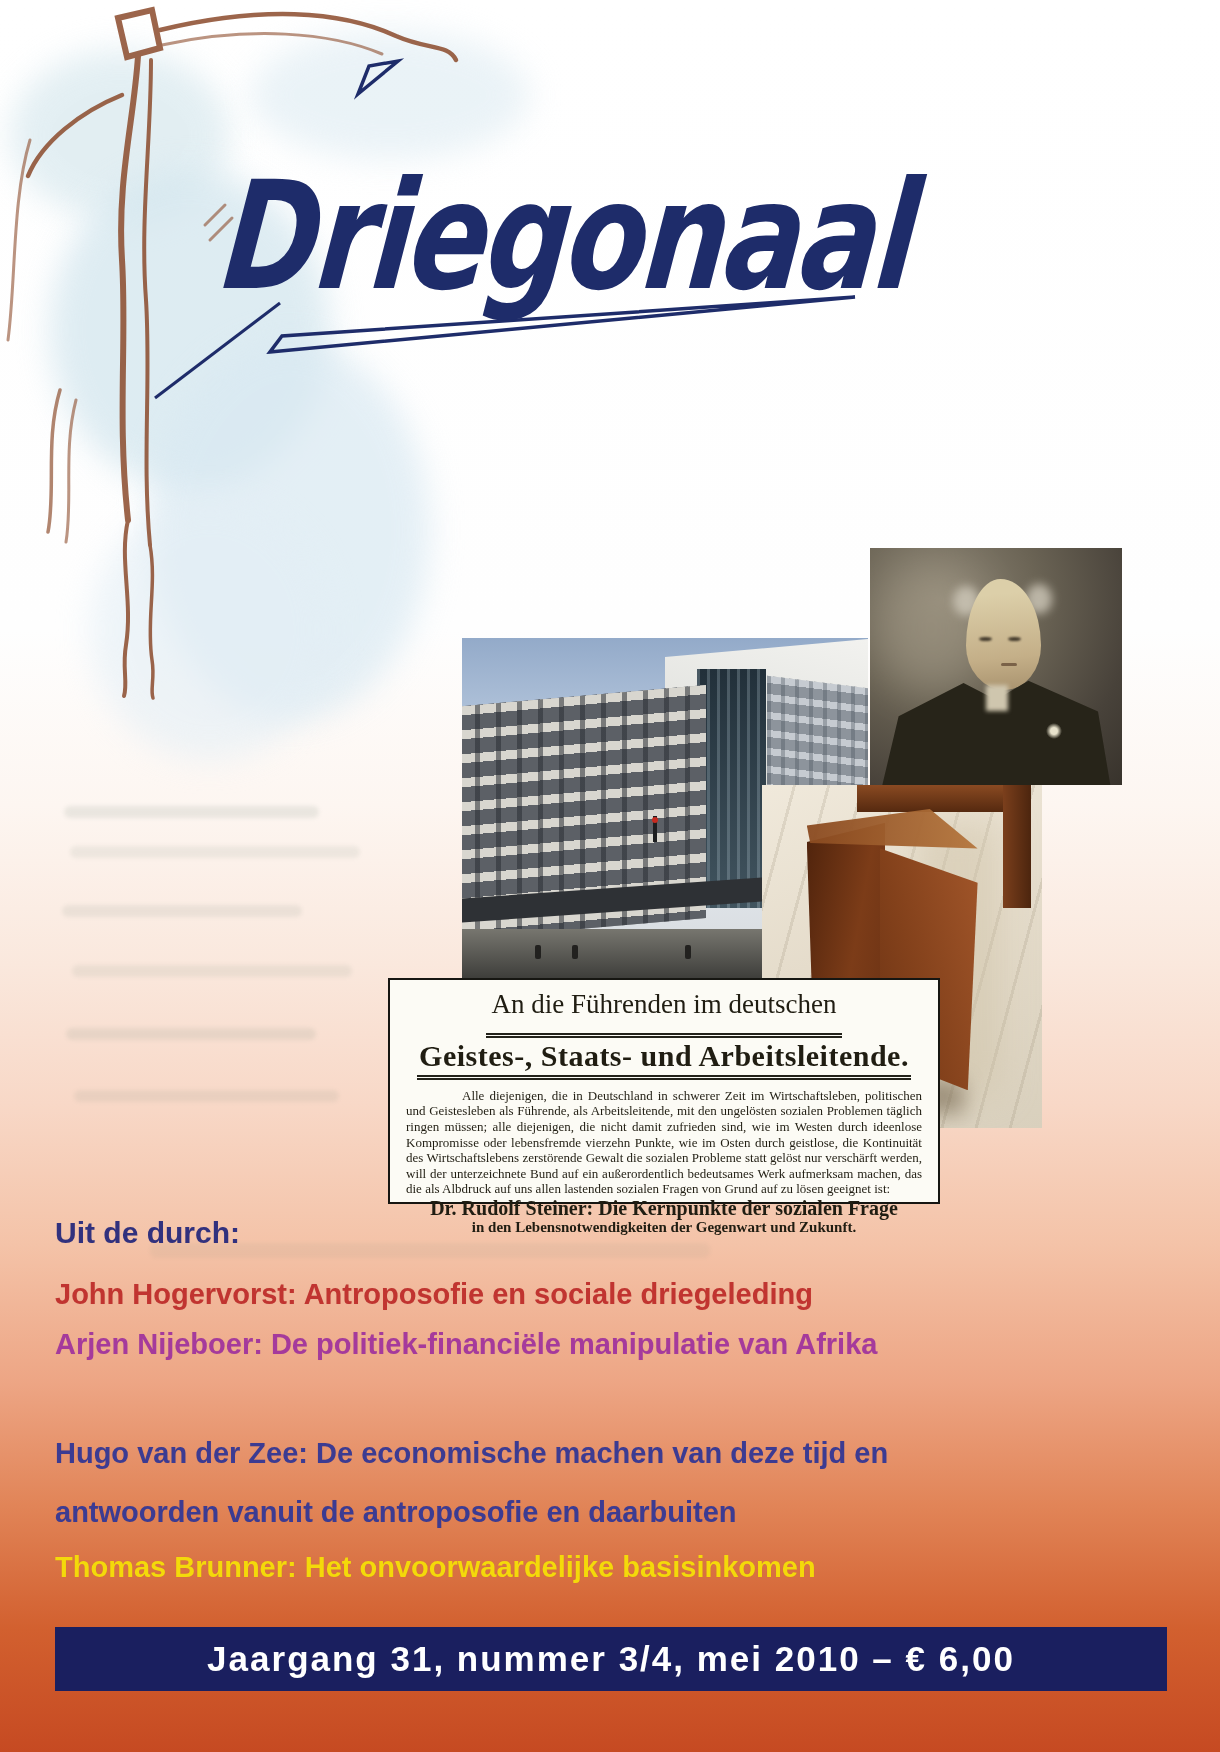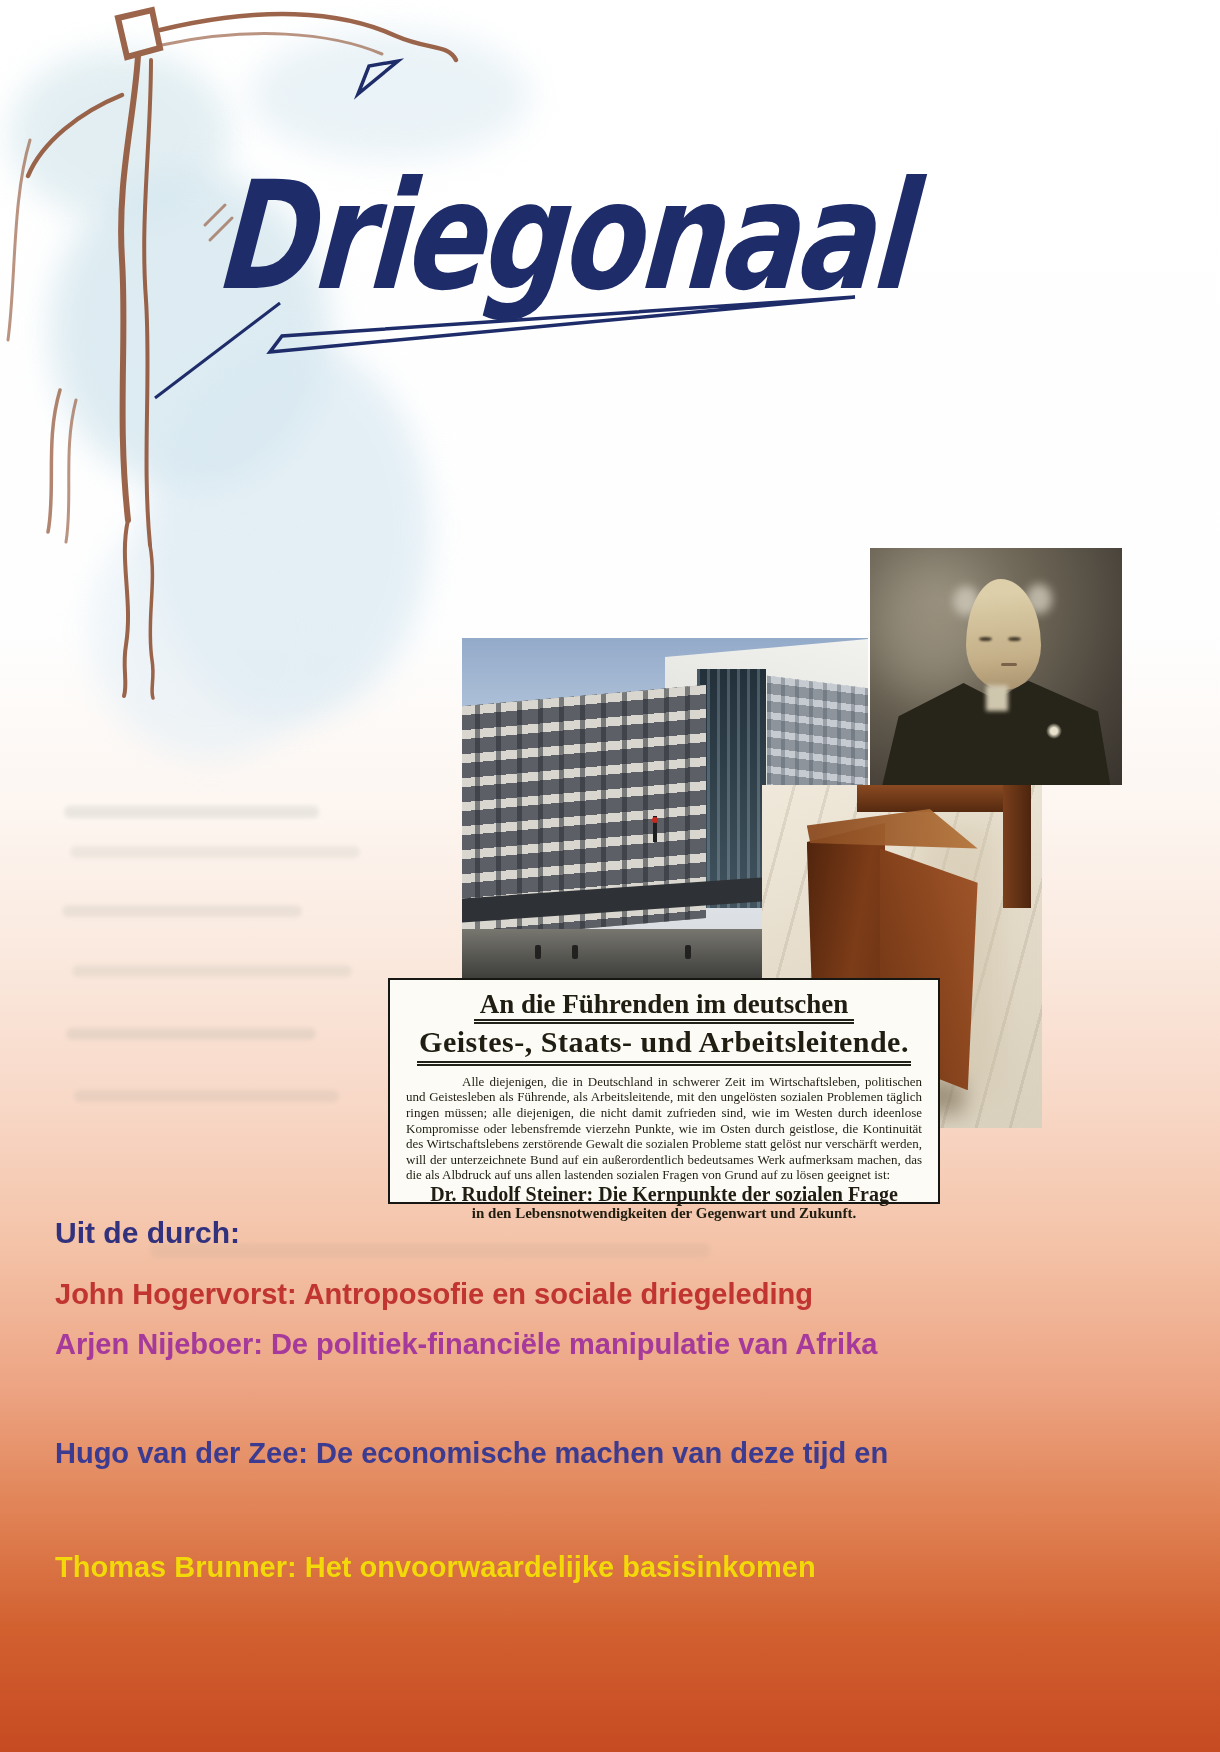--- a/index.html
+++ b/index.html
@@ -73,22 +73,22 @@
     background:linear-gradient(255deg,#a2562a 0%,#83411b 60%,#6e3414 100%);
     clip-path:polygon(0 2%, 100% 16%, 90% 100%, 0 86%);}
   .s-top{position:absolute;left:16%;top:7%;width:61%;height:16%;opacity:.95;
     background:linear-gradient(90deg,#8a4a20,#b5763d);
     clip-path:polygon(0 30%, 72% 0, 100% 72%, 2% 62%);}
   .s-shadow{position:absolute;left:12%;top:86%;width:60%;height:10%;background:#6e5f48;filter:blur(10px);opacity:.55;}
   
   .clipping{position:absolute;left:388px;top:978px;width:552px;height:226px;box-sizing:border-box;
     background:#fcfbf5;border:2px solid #161612;color:#201d12;
     font-family:"Liberation Serif",serif;padding:10px 14px 8px;text-align:center;}
-  .clip-h1{font-size:27px;font-weight:bold;display:inline-block;line-height:1.05;
-    border-bottom:5px double #23221a;padding:0 6px 1px;}
+  .clip-h1{font-size:27px;font-weight:normal;display:inline-block;line-height:1.05;
+    border-bottom:5px double #23221a;padding:0 6px 15px;}
   .clip-h2{font-size:30px;font-weight:bold;display:inline-block;line-height:1.05;
     border-bottom:5px double #23221a;padding:0 2px 3px;margin-top:2px;letter-spacing:.5px;}
   .clip-body{margin:8px 2px 0;font-size:13px;line-height:1.2;text-align:justify;text-indent:56px;}
   .clip-book1{margin-top:0;font-size:20px;font-weight:bold;line-height:1.1;}
   .clip-book2{font-size:15px;font-weight:bold;line-height:1.15;}
   
   .ghost{position:absolute;background:#6f8273;opacity:.13;border-radius:6px;filter:blur(2px);}
   
   .toc-line{position:absolute;left:55px;font-weight:bold;font-size:29px;white-space:nowrap;
     text-shadow:0 0 1px rgba(0,0,0,.08);}
@@ -190,16 +190,20 @@
     </div>
     <p class="clip-body">Alle diejenigen, die in Deutschland in schwerer Zeit im Wirtschaftsleben, politischen und Geistesleben als Führende, als Arbeitsleitende, mit den ungelösten sozialen Problemen täglich ringen müssen; alle diejenigen, die nicht damit zufrieden sind, wie im Westen durch ideenlose Kompromisse oder lebensfremde vierzehn Punkte, wie im Osten durch geistlose, die Kontinuität des Wirtschaftslebens zerstörende Gewalt die sozialen Probleme statt gelöst nur verschärft werden, will der unterzeichnete Bund auf ein außerordentlich bedeutsames Werk aufmerksam machen, das die als Albdruck auf uns allen lastenden sozialen Fragen von Grund auf zu lösen geeignet ist:</p>
     <div class="clip-book1">Dr. Rudolf Steiner: Die Kernpunkte der sozialen Frage</div>
     <div class="clip-book2">in den Lebensnotwendigkeiten der Gegenwart und Zukunft.</div>
   </div>
 
   <div class="toc-line toc-heading" style="top:1216px;color:#31317e;">Uit de durch:</div>
   <div class="toc-line" style="top: 1278px; color: rgb(193, 52, 48);">John Hogervorst: Antroposofie en sociale driegeleding</div>
   <div class="toc-line" style="top: 1328px; color: rgb(165, 58, 156);">Arjen Nijeboer: De politiek-financiële manipulatie van Afrika</div>
   <div class="toc-line" style="top: 1437px; color: rgb(60, 59, 146);">Hugo van der Zee: De economische machen van deze tijd en</div>
+  <div class="toc-line" style="top: 1496px; color: rgb(60, 59, 146);">antwoorden vanuit de antroposofie en daarbuiten</div>
   <div class="toc-line" style="top: 1551px; color: rgb(244, 217, 10);">Thomas Brunner: Het onvoorwaardelijke basisinkomen</div>
 
+  <div class="issue-bar">
+    <div class="issue-bar-text">Jaargang 31, nummer 3/4, mei 2010 – € 6,00</div>
+  </div>
 
 </div>
 
 </body></html>

